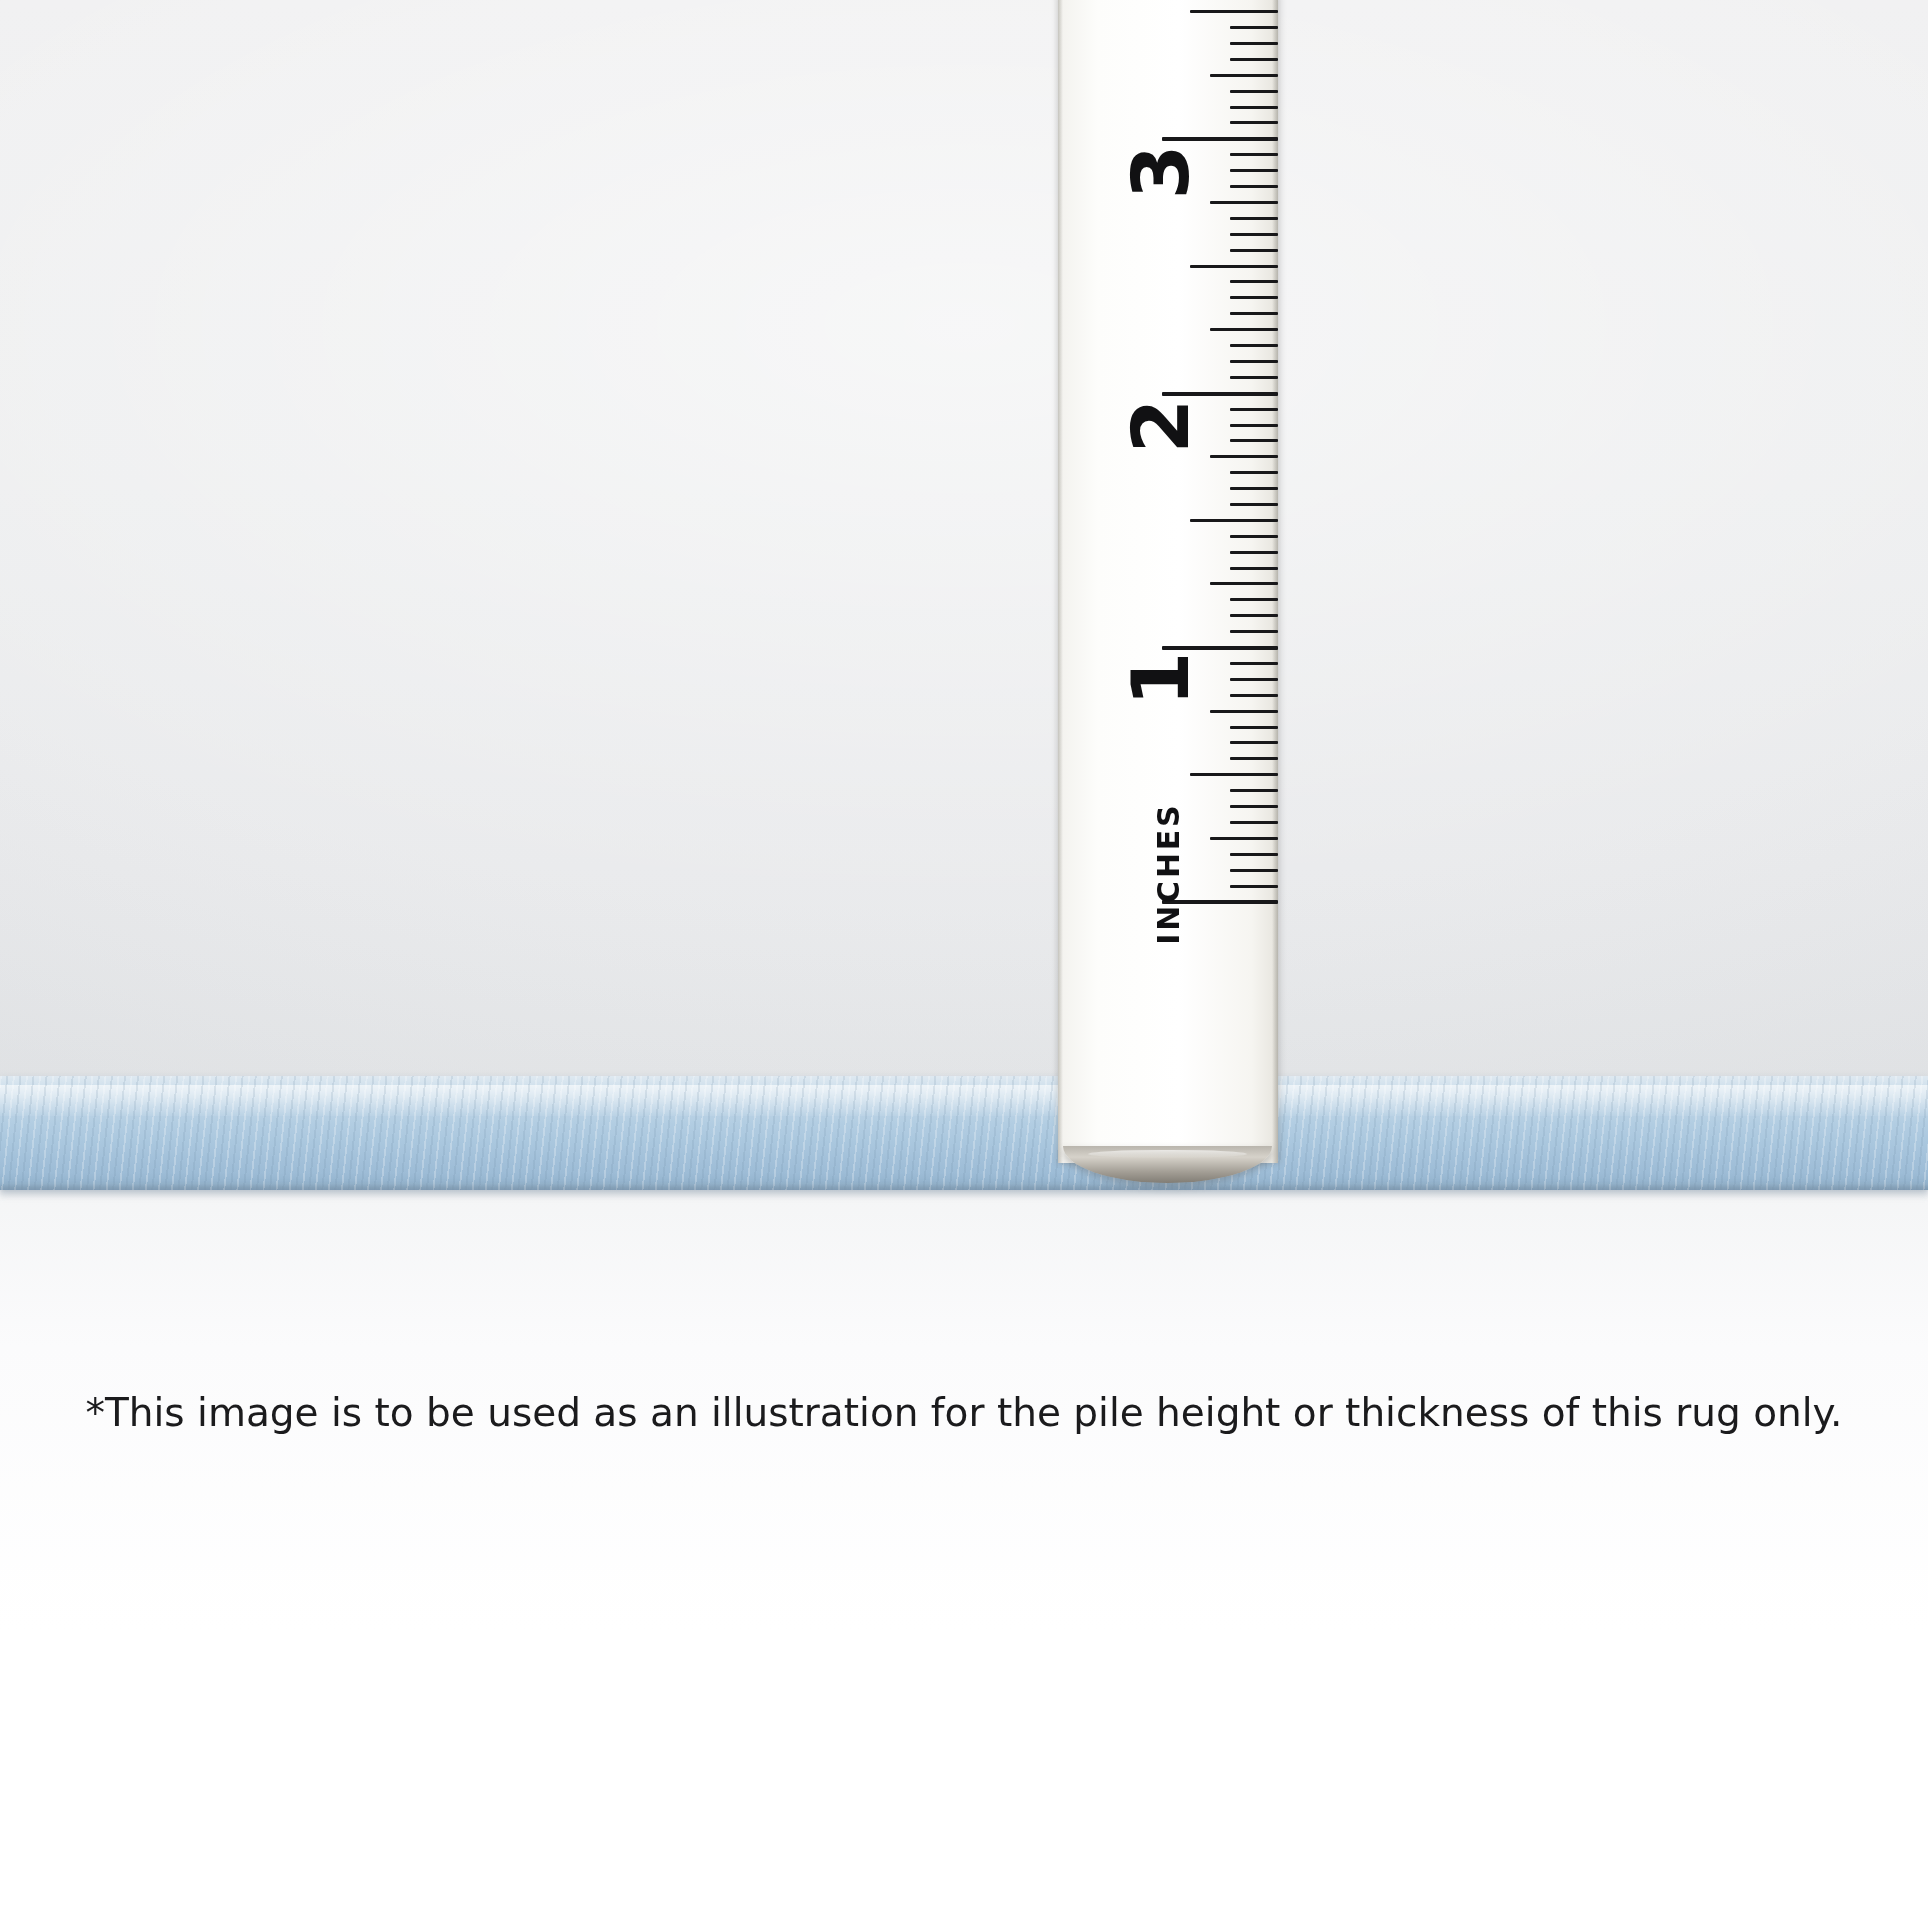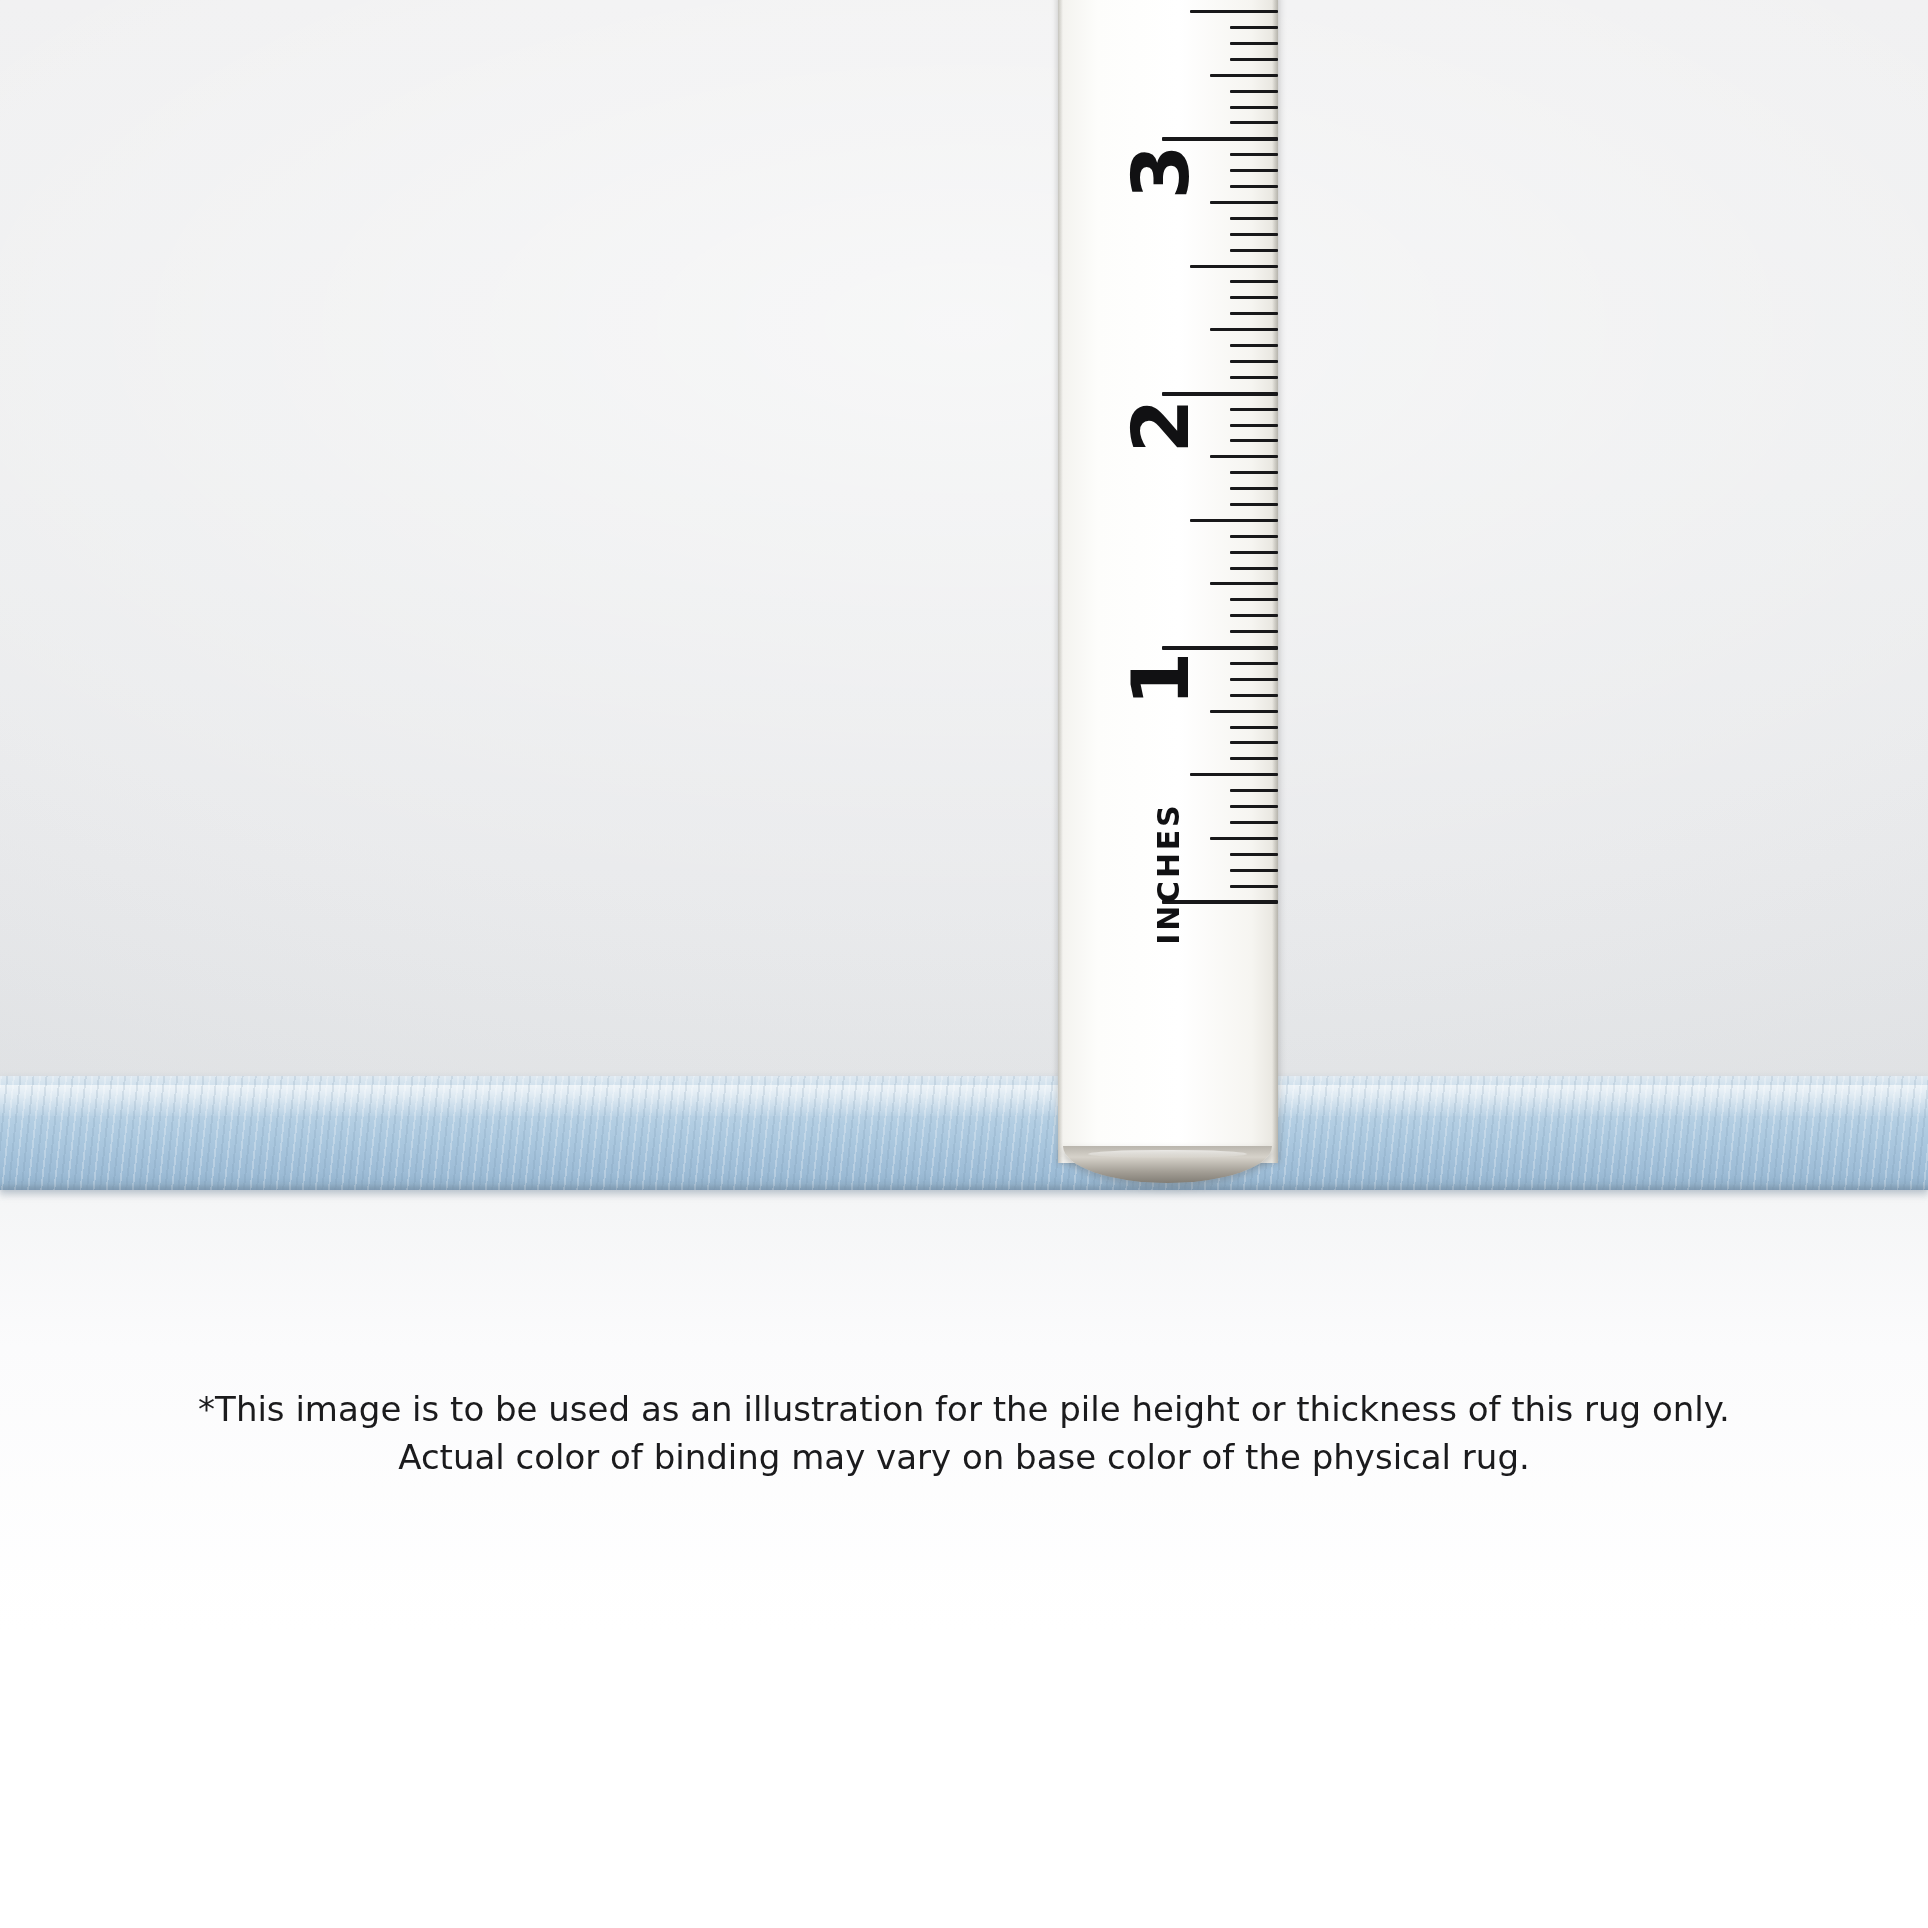--- a/index.html
+++ b/index.html
@@ -188,21 +188,21 @@
   }
 
   
   .caption {
     position: absolute;
     left: 0;
     top: 1385px;
     width: 1928px;
     text-align: center;
     font-family: "DejaVu Sans", sans-serif;
-    font-size: 34px;
+    font-size: 39px;
     line-height: 1.42;
     color: #1b1b1d;
   }
   .caption .line { display: block; }
 </style>
 </head>
 <body>
 
 <div class="scene">
 
@@ -287,17 +287,16 @@
 
     <div class="ruler-unit" style="top:790px">INCHES</div>
   </div>
 
   <div class="ruler-tip">
     <div class="hl"></div>
   </div>
 
   <div class="caption">
     <span class="line">*This image is to be used as an illustration for the pile height or thickness of this rug only.</span>
-    <span class="line">Actual color of binding may vary on base color of the physical rug.</span>
   </div>
 
 </div>
 
 
 </body></html>

